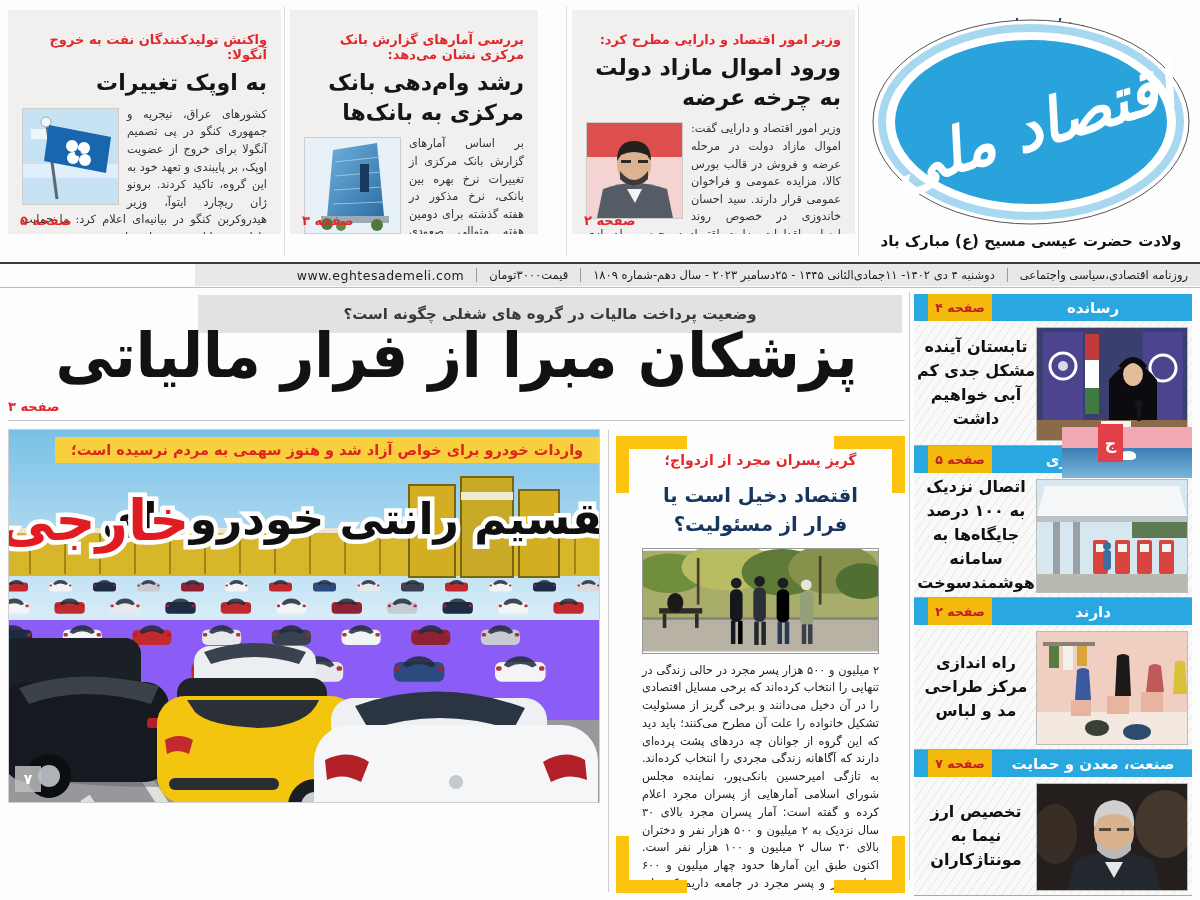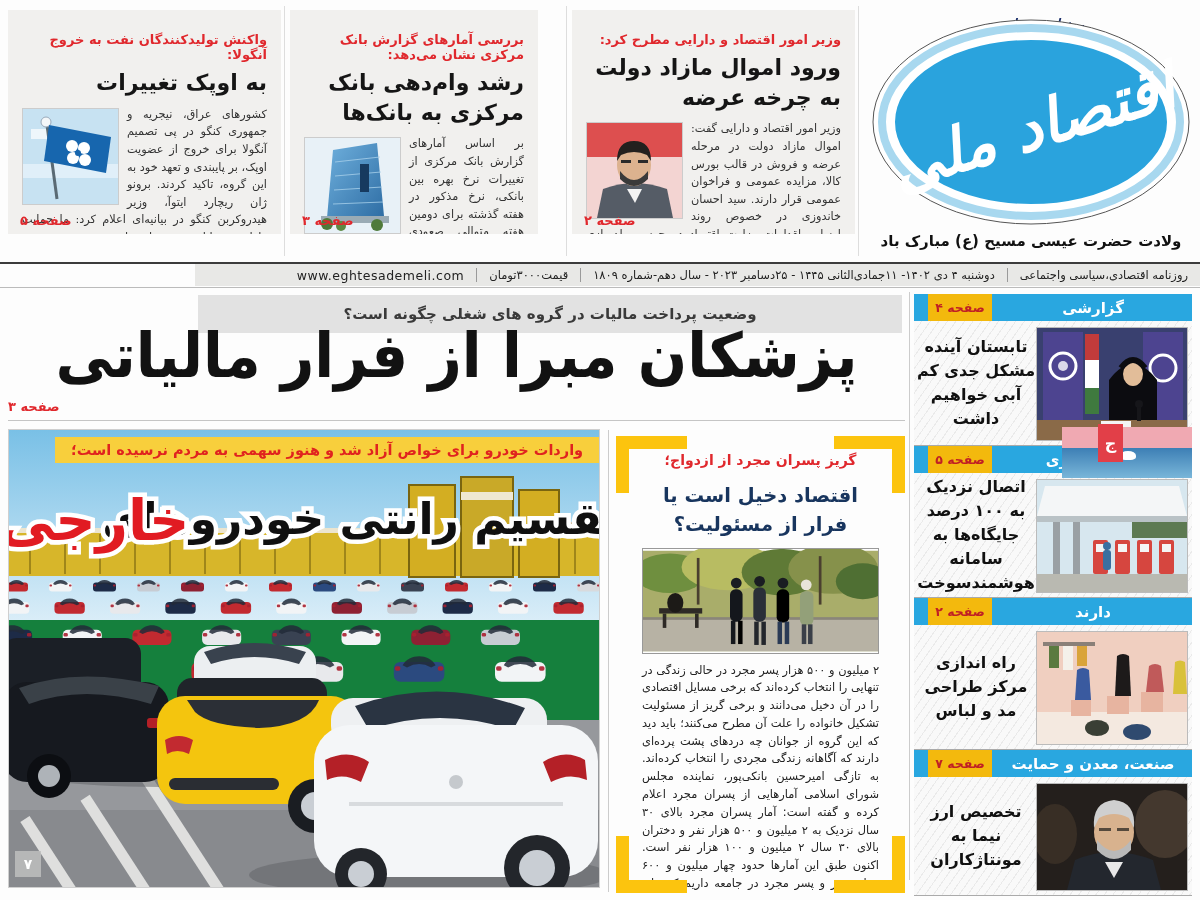--- a/index.html
+++ b/index.html
@@ -25,21 +25,21 @@
   #infobar .latin{direction:ltr;font-size:12.5px;letter-spacing:.5px;}
   #rule-bot{position:absolute;left:0;top:287px;width:1200px;height:1px;background:#bbb;}
   
   #lead-kicker{position:absolute;left:198px;top:295px;width:704px;height:38px;background:#e2e2e2;
                display:flex;align-items:center;justify-content:center;font-size:15px;font-weight:bold;color:#3a3a3a;direction:rtl;}
   #lead-headline{position:absolute;left:8px;top:322px;width:897px;text-align:center;font-size:58px;font-weight:bold;
                  color:#121212;letter-spacing:-2px;direction:rtl;transform:scaleY(1.06);}
   #lead-page{position:absolute;left:8px;top:399px;font-size:13px;font-weight:bold;color:#e0282d;}
   #lead-rule{position:absolute;left:8px;top:420px;width:897px;height:1px;background:#c5c5c5;}
   
-  #photo-block{position:absolute;left:8px;top:429px;width:592px;height:459px;border:1px solid #cfcfcf;box-sizing:border-box;overflow:hidden;background:#15803d;}
+  #photo-block{position:absolute;left:8px;top:429px;width:592px;height:374px;border:1px solid #cfcfcf;box-sizing:border-box;overflow:hidden;background:#8b5cf6;}
   #photo-kicker{position:absolute;left:46px;top:7px;width:544px;height:26px;background:#f8cf3c;
                 display:flex;align-items:center;justify-content:center;font-size:14.5px;font-weight:bold;color:#e0231f;direction:rtl;z-index:4;}
   #photo-headline{position:absolute;left:0;top:40px;width:590px;height:92px;z-index:4;}
   #photo-credit{position:absolute;left:6px;bottom:10px;width:26px;height:26px;background:rgba(190,190,190,.85);
                 color:#fff;font-weight:bold;font-size:14px;display:flex;align-items:center;justify-content:center;z-index:4;}
   
   #center-col{position:absolute;left:616px;top:436px;width:289px;height:457px;overflow:hidden;}
   .corner{position:absolute;width:58px;height:44px;z-index:3;}
   .c-tl{left:0;top:0;border-top:13px solid #fcc40e;border-left:13px solid #fcc40e;}
   .c-tr{right:0;top:0;border-top:13px solid #fcc40e;border-right:13px solid #fcc40e;}
@@ -363,21 +363,21 @@
   </div>
 
   <div class="vdiv" style="left:608px;top:430px;height:462px;"></div>
   <div class="vdiv" style="left:909px;top:292px;height:588px;"></div>
 
   <div id="sidebar">
 
     <div class="section">
       <div class="sec-head">
         <div class="tag">صفحه ۴</div>
-        <div class="cat">گزارشی</div>
+        <div class="cat">رسانده</div>
       </div>
       <div class="sec-body">
         <svg width="150" height="112" viewBox="0 0 150 112">
           <rect width="150" height="112" fill="#39406f"></rect>
           <rect x="6" y="4" width="40" height="96" fill="#4d4490"></rect>
           <circle cx="26" cy="38" r="13" fill="none" stroke="#ffffff" stroke-width="3"></circle>
           <circle cx="26" cy="38" r="5" fill="#ffffff" opacity=".8"></circle>
           <rect x="48" y="6" width="14" height="80" fill="#ffffff"></rect>
           <rect x="48" y="6" width="14" height="26" fill="#c23b3b"></rect>
             <rect x="48" y="60" width="14" height="26" fill="#3f7a3f"></rect>

